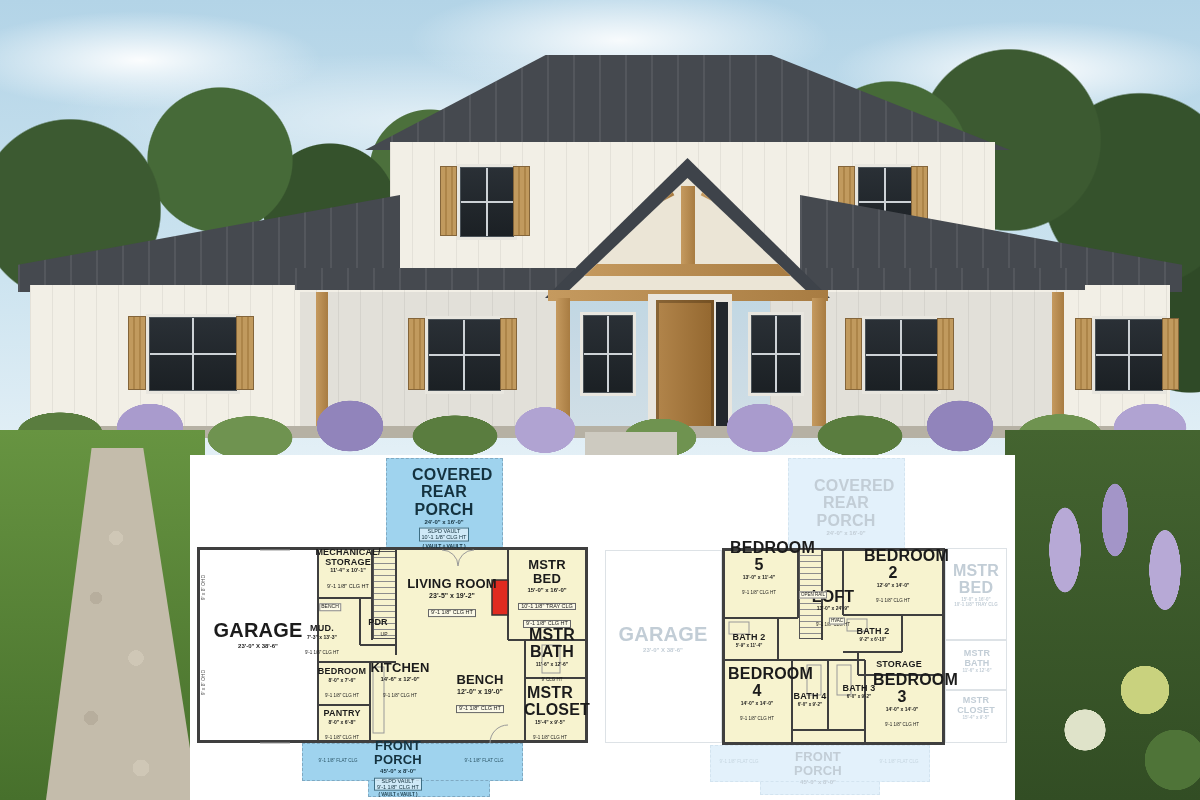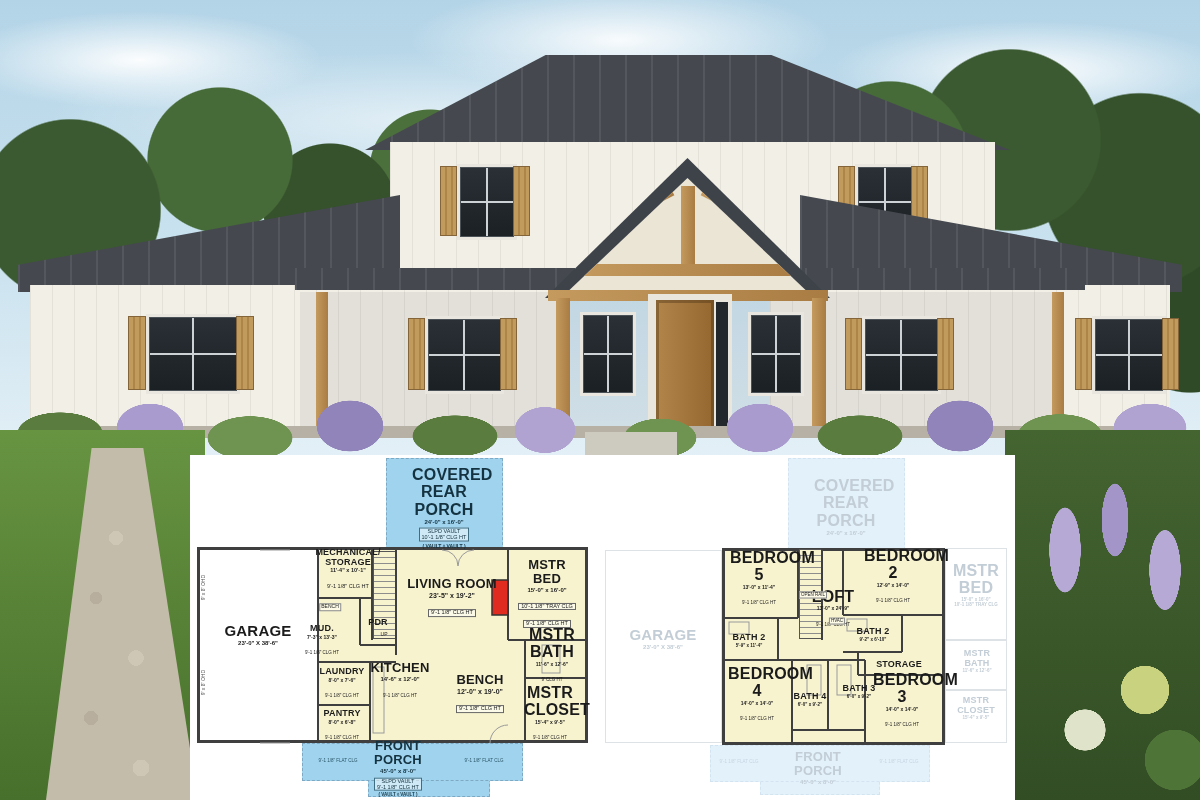--- a/index.html
+++ b/index.html
@@ -67,21 +67,21 @@
   .panel.pr{left:597px;width:418px}
   .footprint{position:absolute;border:3px solid #3f3f3f;background:#f7f3cf;box-sizing:border-box}
   .garagebox{position:absolute;background:#fff}
   .porch{position:absolute;background:#9fd3ee;border:1px dashed #7fa9c2;box-sizing:border-box}
   .porch.faded{background:#e3f1fb;border-color:#d3e4f0}
   .fadedbox{position:absolute;border:1.5px solid #dde2e6;background:#fff;box-sizing:border-box}
   .stairs{position:absolute;background:repeating-linear-gradient(180deg,#f7f3cf 0 5px,#8d8d8d 5px 6px);border:1.5px solid #555;box-sizing:border-box}
   .walls{position:absolute;left:0;top:0}
   .label{position:absolute;transform:translate(-50%,-50%);text-align:center;color:#1b1b1b;line-height:1.08}
   .rname{font-weight:bold;letter-spacing:.2px;font-size:9px}
-  .rname.xl{font-size:15px}.rname.lg{font-size:13px}.rname.md{font-size:16px}
+  .rname.xl{font-size:20px}.rname.lg{font-size:13px}.rname.md{font-size:16px}
   .rdims{font-weight:bold;font-size:6px;margin-top:1px}
   .rclg{display:inline-block;font-size:5.5px;border:1px solid #666;padding:0 2px;margin-top:1px;background:rgba(255,255,255,.5)}
   .plainclg{border:none;background:none}
   .porchtxt{color:#14323f}
   .porchtxt .rclg{border-color:#3d6e84;color:#14323f}
   .fadedtxt{color:#c2cdd6}
   .note{position:absolute;font-size:5px;color:#222;transform:translate(-50%,-50%);line-height:1.1}
   .noteb{border:1px solid #888;padding:0 1px;background:#fdfbe8}
   .vtext{position:absolute;writing-mode:vertical-rl;transform:rotate(180deg);font-size:5px;color:#555}
 </style>
@@ -211,21 +211,21 @@
       <div class="rdims">15'-0" x 16'-0"</div>
       <div class="rclg">10'-1 1/8" TRAY CLG</div>
       <div class="rclg">9'-1 1/8" CLG HT</div>
     </div>
     <div class="label" style="left:362px;top:200px;width:52px">
       <div class="rname md">MSTR BATH</div>
       <div class="rdims" style="font-size:5px">11'-6" x 12'-6"</div>
       <div class="rclg plainclg" style="font-size:4.5px">9' CLG HT</div>
     </div>
     <div class="label" style="left:152px;top:229px;width:56px">
-      <div class="rname">LAUNDRY</div>
+      <div class="rname">BEDROOM</div>
       <div class="rdims" style="font-size:5px">8'-0" x 7'-6"</div>
       <div class="rclg plainclg" style="font-size:4.5px">9'-1 1/8" CLG HT</div>
     </div>
     <div class="label" style="left:210px;top:225px;width:70px">
       <div class="rname lg">KITCHEN</div>
       <div class="rdims">14'-6" x 12'-0"</div>
       <div class="rclg plainclg" style="font-size:4.5px">9'-1 1/8" CLG HT</div>
     </div>
     <div class="label" style="left:290px;top:238px;width:72px">
       <div class="rname lg">BENCH</div>
@@ -278,21 +278,21 @@
 
     <div class="label fadedtxt" style="left:249px;top:52px;width:64px">
       <div class="rname md">COVERED REAR PORCH</div>
       <div class="rdims">24'-0" x 16'-0"</div>
     </div>
     <div class="label fadedtxt" style="left:66px;top:184px;width:100px">
       <div class="rname xl">GARAGE</div>
       <div class="rdims">23'-0" X 38'-6"</div>
     </div>
 
-    <div class="label" style="left:162px;top:123px;width:58px">
+    <div class="label" style="left:162px;top:113px;width:58px">
       <div class="rname md">BEDROOM 5</div>
       <div class="rdims" style="font-size:5px">13'-0" x 11'-4"</div>
       <div class="rclg plainclg" style="font-size:4.5px">9'-1 1/8" CLG HT</div>
     </div>
     <div class="label" style="left:296px;top:121px;width:58px">
       <div class="rname md">BEDROOM 2</div>
       <div class="rdims" style="font-size:5px">12'-9" x 14'-0"</div>
       <div class="rclg plainclg" style="font-size:4.5px">9'-1 1/8" CLG HT</div>
     </div>
     <div class="label" style="left:236px;top:153px;width:56px">

